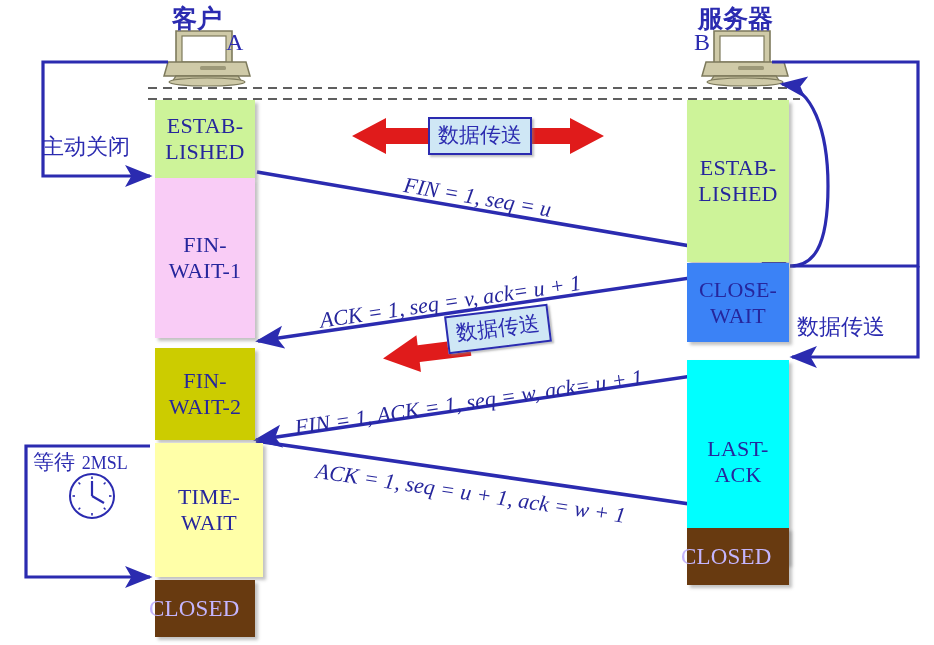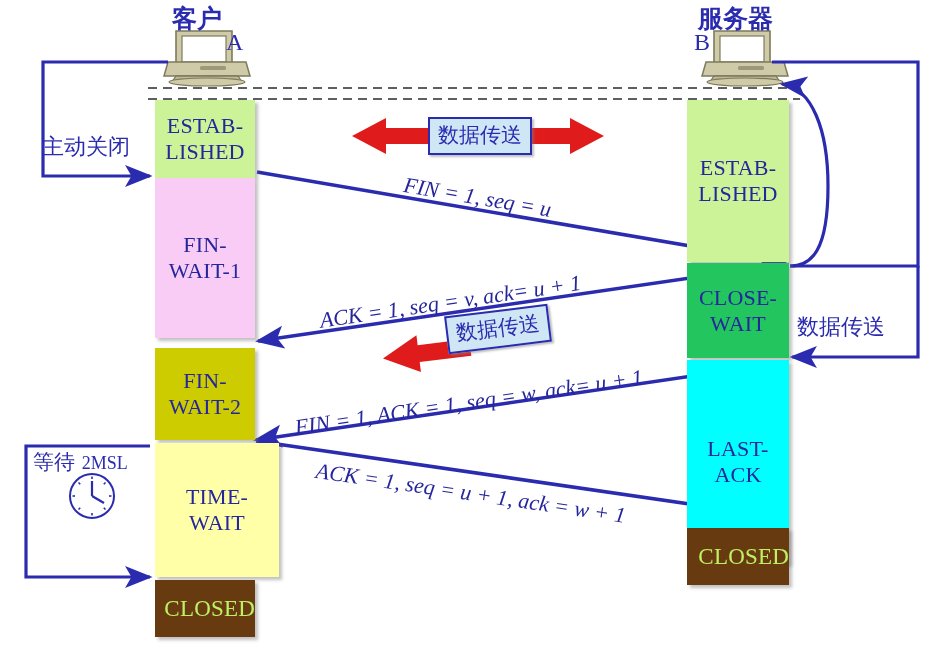--- a/index.html
+++ b/index.html
@@ -35,25 +35,25 @@
     color: #26269c;
     font-family: "Liberation Serif", "DejaVu Serif", serif;
     font-size: 22px;
     line-height: 1.18;
     letter-spacing: 0.2px;
     box-shadow: 3px 3px 3px rgba(120,120,120,0.45);
     text-align: center;
   }
   .state-box span { display: block; white-space: nowrap; }
   .closed-box {
-    color: #bef264;
+    color: #c4b5fd;
     background: #683a10;
     font-size: 23px;
     justify-content: center;
-    align-items: flex-end;
+    align-items: flex-start;
   }
   .closed-box span { padding-left: 2px; margin-left: -8px; }
   .host-label {
     position: absolute;
     color: #2b2bb0;
     font-weight: bold;
     font-size: 25px;
     font-family: "DejaVu Sans", sans-serif;
     white-space: nowrap;
   }
@@ -211,35 +211,35 @@
   <div class="state-box" style="left:155px; top:178px; width:100px; height:160px; background:#f9ccf6;">
     <span>FIN-</span>
     <span>WAIT-1</span>
   </div>
 
   <div class="state-box" style="left:155px; top:348px; width:100px; height:92px; background:#cccc00;">
     <span>FIN-</span>
     <span>WAIT-2</span>
   </div>
 
-  <div class="state-box" style="left:155px; top:443px; width:124px; height:134px; background:#ffffa8;">
+  <div class="state-box" style="left:155px; top:443px; width:108px; height:134px; background:#ffffa8;">
     <span>TIME-</span>
     <span>WAIT</span>
   </div>
 
   <div class="state-box closed-box" style="left:155px; top:580px; width:100px; height:57px;">
     <span>CLOSED</span>
   </div>
 
   <div class="state-box" style="left:687px; top:100px; width:102px; height:162px; background:#cdf399;">
     <span>ESTAB-</span>
     <span>LISHED</span>
   </div>
 
-  <div class="state-box" style="left:687px; top:263px; width:102px; height:95px; background:#22c55e;">
+  <div class="state-box" style="left:687px; top:263px; width:102px; height:79px; background:#3b82f6;">
     <span>CLOSE-</span>
     <span>WAIT</span>
   </div>
 
   <div class="state-box" style="left:687px; top:360px; width:102px; height:204px; background:#00ffff;">
     <span>LAST-</span>
     <span>ACK</span>
   </div>
 
   <div class="state-box closed-box" style="left:687px; top:528px; width:102px; height:57px;">

